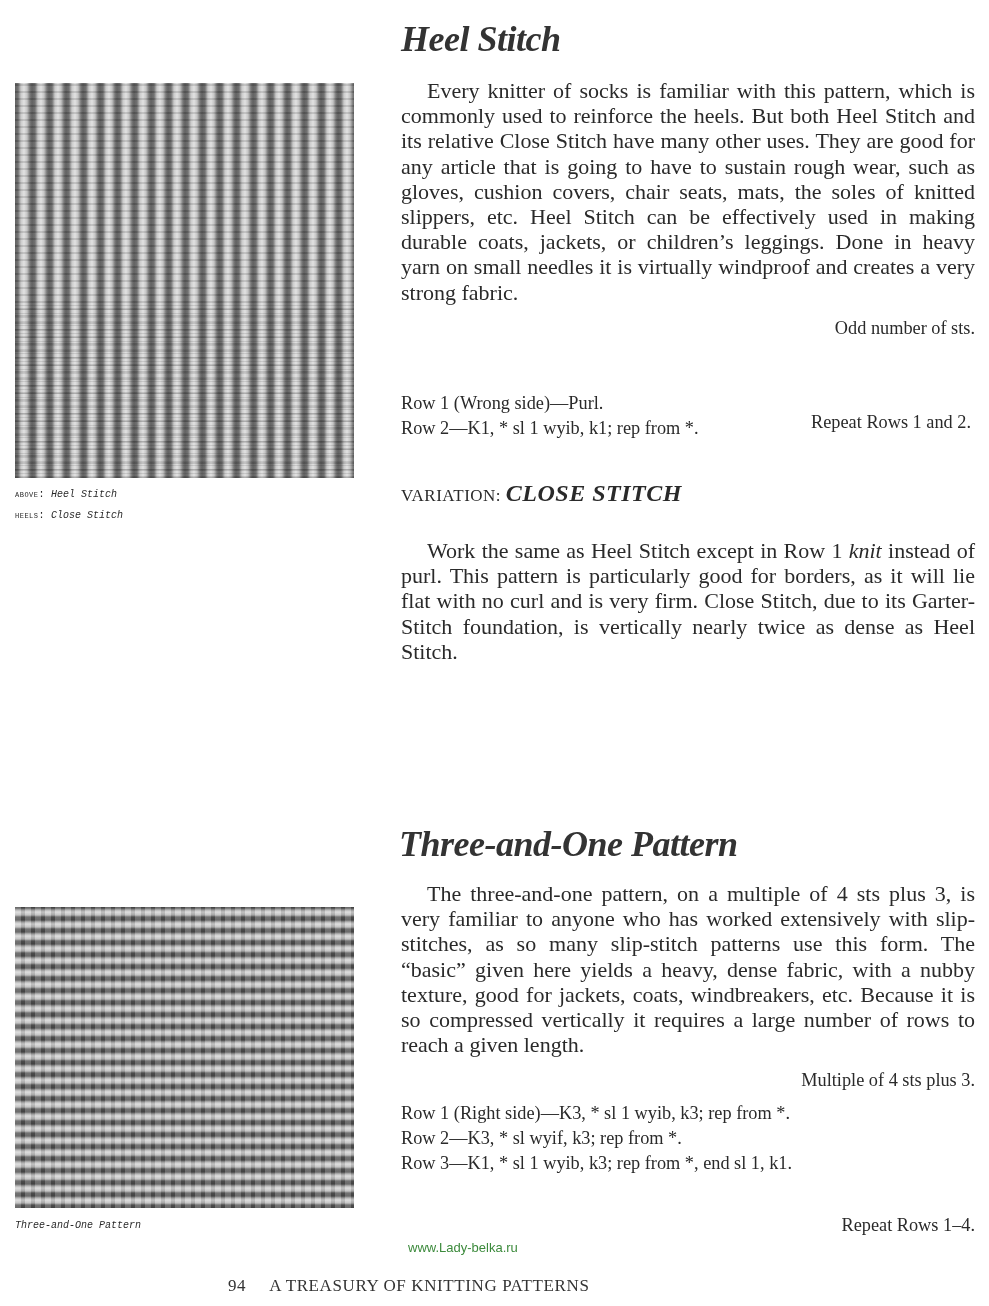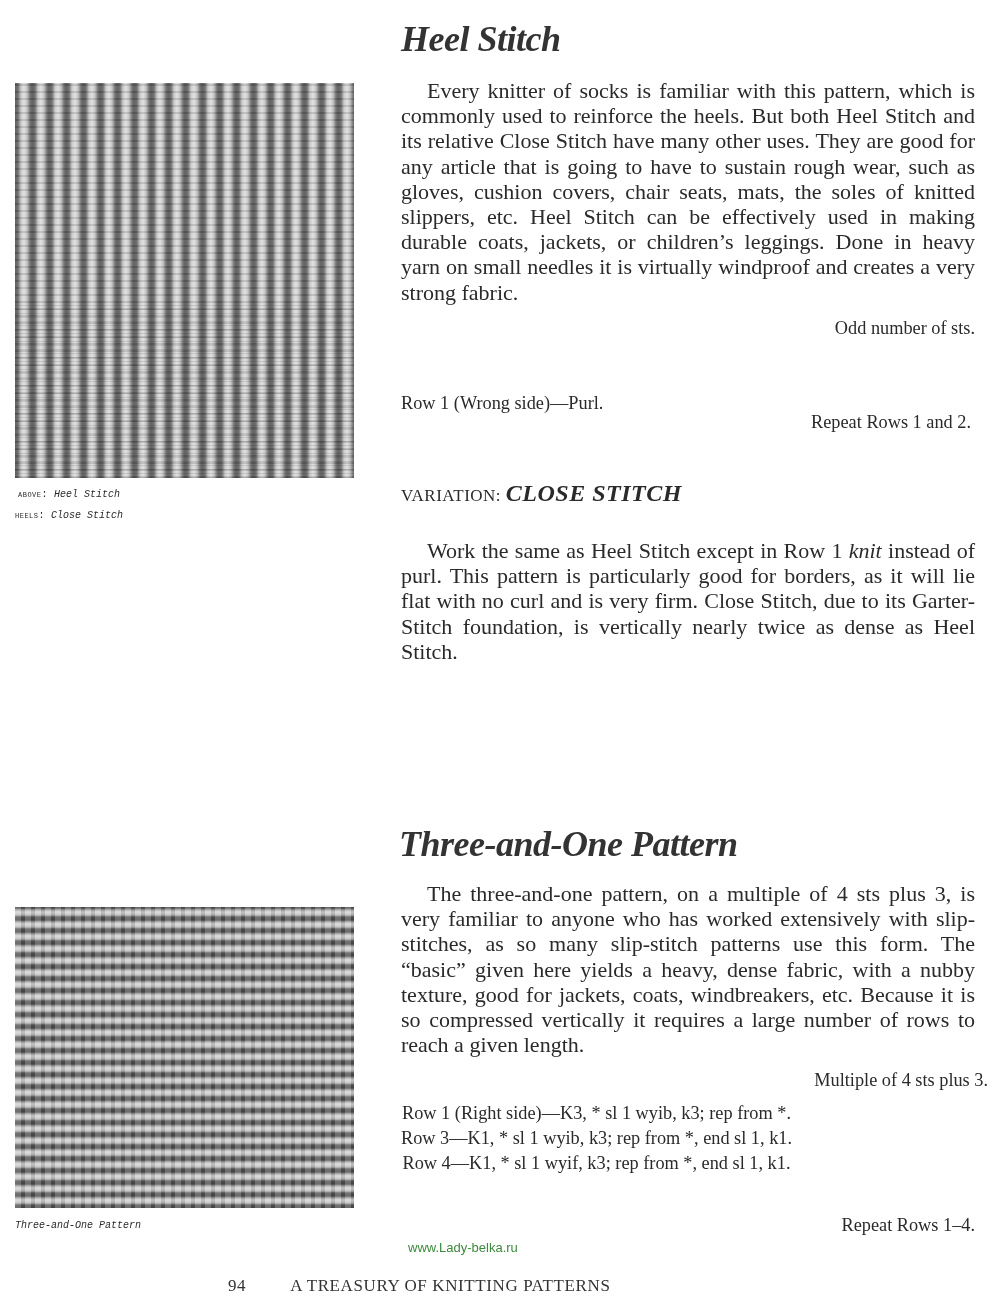--- a/index.html
+++ b/index.html
@@ -1,18 +1,18 @@
 <!DOCTYPE html>
 <html><head>
 <meta charset="utf-8">
 <style>
   html, body { margin:0; padding:0; }
   body { width:989px; height:1306px; background:#ffffff; position:relative; overflow:hidden;
          font-family:"Liberation Serif","DejaVu Serif",serif; color:#2a2a2a; }
-  .abs { position:absolute;text-align:center; }
+  .abs { position:absolute; }
   .title { font-family:"Liberation Serif",serif; font-style:italic; font-weight:bold; font-size:36px; color:#333; letter-spacing:-0.5px; }
   .para { font-size:22px; line-height:25.2px; text-align:justify; text-indent:26px;font-family:Liberation Serif, serif; }
   .center { text-align:right; font-size:18.3px; }
   .row { font-size:18.3px; line-height:25px; white-space:nowrap; }
   .variation { font-size:17px; letter-spacing:0.5px; }
   .variation .vname { font-style:italic; font-weight:bold; font-size:24px; letter-spacing:0.5px; }
   .caption { font-size:10px; line-height:21px;font-family:Liberation Mono, monospace; }
   .sc { font-variant:small-caps; letter-spacing:0.5px; }
   .caption i { font-style:italic; }
   .photo { background:#8a8a8a; }
@@ -25,40 +25,41 @@
   .photo1::before { content:""; position:absolute; left:0; right:0; top:56%; bottom:0; z-index:1;
     background: repeating-linear-gradient(0deg, rgba(0,0,0,0.10) 0px, rgba(0,0,0,0.10) 1px, transparent 1px, transparent 4px); }
   .photo2 {
     background:
       repeating-linear-gradient(0deg, #4a4a4a 0px, #555 3px, #b8b8b8 5px, #d8d8d8 8px, #a8a8a8 10px, #4a4a4a 12px);
   }
   .photo2::after { content:""; position:absolute; left:0; right:0; top:0; bottom:0;
     background: repeating-linear-gradient(90deg, rgba(255,255,255,0.18) 0px, rgba(255,255,255,0.18) 6px, rgba(0,0,0,0.10) 6px, rgba(0,0,0,0.10) 10px); }
   .watermark { font-family:"Liberation Sans","DejaVu Sans",sans-serif; font-size:13px; color:#3c8a3c; }
   .footer { font-size:17px; letter-spacing:0.6px; color:#333; }
-  .footer .num { margin-right:44px; }
+  .footer .num { margin-right:23px; }
 </style>
 </head>
 <body>
 
 <div class="abs title" style="left:401px; top:18px;">Heel Stitch</div>
 
 <div class="abs photo photo1" style="left:15px; top:83px; width:339px; height:395px; overflow:hidden;"></div>
 
 <div class="abs caption" style="left:15px; top:484px;">
   <div><span class="sc">above:</span> <i>Heel Stitch</i></div>
   <div><span class="sc">heels:</span> <i>Close Stitch</i></div>
 </div>
 
 <div class="abs para" style="left:401px; top:78px; width:574px;">Every knitter of socks is familiar with this pattern, which is commonly used to reinforce the heels. But both Heel Stitch and its relative Close Stitch have many other uses. They are good for any article that is going to have to sustain rough wear, such as gloves, cushion covers, chair seats, mats, the soles of knitted slippers, etc. Heel Stitch can be effectively used in making durable coats, jackets, or children’s leggings. Done in heavy yarn on small needles it is virtually windproof and creates a very strong fabric.</div>
 
 <div class="abs center" style="left:401px; top:318px; width:574px;">Odd number of sts.</div>
 
 <div class="abs" style="left:401px; top:348px;margin-top:43px;">
   <div class="row">Row 1 (Wrong side)—Purl.</div>
+  <div class="row">Row 2—K1, * sl 1 wyib, k1; rep from *.</div>
 </div>
 
 <div class="abs center" style="left:401px; top:412px; width:570px;">Repeat Rows 1 and 2.</div>
 
 <div class="abs variation" style="left:401px; top:480px;">
   <span>VARIATION:</span>
   <span class="vname">CLOSE STITCH</span>
 </div>
 
 <div class="abs para" style="left:401px; top:526px; width:574px;margin-top:12px;"><span>Work the same as Heel Stitch except in Row 1 </span><i>knit</i><span> instead of purl. This pattern is particularly good for borders, as it will lie flat with no curl and is very firm. Close Stitch, due to its Garter-Stitch foundation, is vertically nearly twice as dense as Heel Stitch.</span></div>
@@ -66,26 +67,26 @@
 <div class="abs title" style="left:399px; top:823px;">Three-and-One Pattern</div>
 
 <div class="abs photo photo2" style="left:15px; top:907px; width:339px; height:301px; overflow:hidden;"></div>
 
 <div class="abs caption" style="left:15px; top:1215px;">
   <i>Three-and-One Pattern</i>
 </div>
 
 <div class="abs para" style="left:401px; top:881px; width:574px;">The three-and-one pattern, on a multiple of 4 sts plus 3, is very familiar to anyone who has worked extensively with slip-stitches, as so many slip-stitch patterns use this form. The “basic” given here yields a heavy, dense fabric, with a nubby texture, good for jackets, coats, windbreakers, etc. Because it is so compressed vertically it requires a large number of rows to reach a given length.</div>
 
-<div class="abs center" style="left:414px; top:1070px; width:574px;">Multiple of 4 sts plus 3.</div>
+<div class="abs center" style="left:401px; top:1070px; width:574px;">Multiple of 4 sts plus 3.</div>
 
 <div class="abs" style="left:401px; top:1101px;">
   <div class="row">Row 1 (Right side)—K3, * sl 1 wyib, k3; rep from *.</div>
+  <div class="row">Row 2—K3, * sl wyif, k3; rep from *.</div>
   <div class="row">Row 3—K1, * sl 1 wyib, k3; rep from *, end sl 1, k1.</div>
-  <div class="row">Row 4—K1, * sl 1 wyif, k3; rep from *, end sl 1, k1.</div>
 </div>
 
 <div class="abs center" style="left:401px; top:1215px; width:574px;">Repeat Rows 1–4.</div>
 
 <div class="abs watermark" style="left:408px; top:1240px;">www.Lady-belka.ru</div>
 
 <div class="abs footer" style="left:228px; top:1276px;">
   <span class="num">94</span><span>A TREASURY OF KNITTING PATTERNS</span>
 </div>
 

